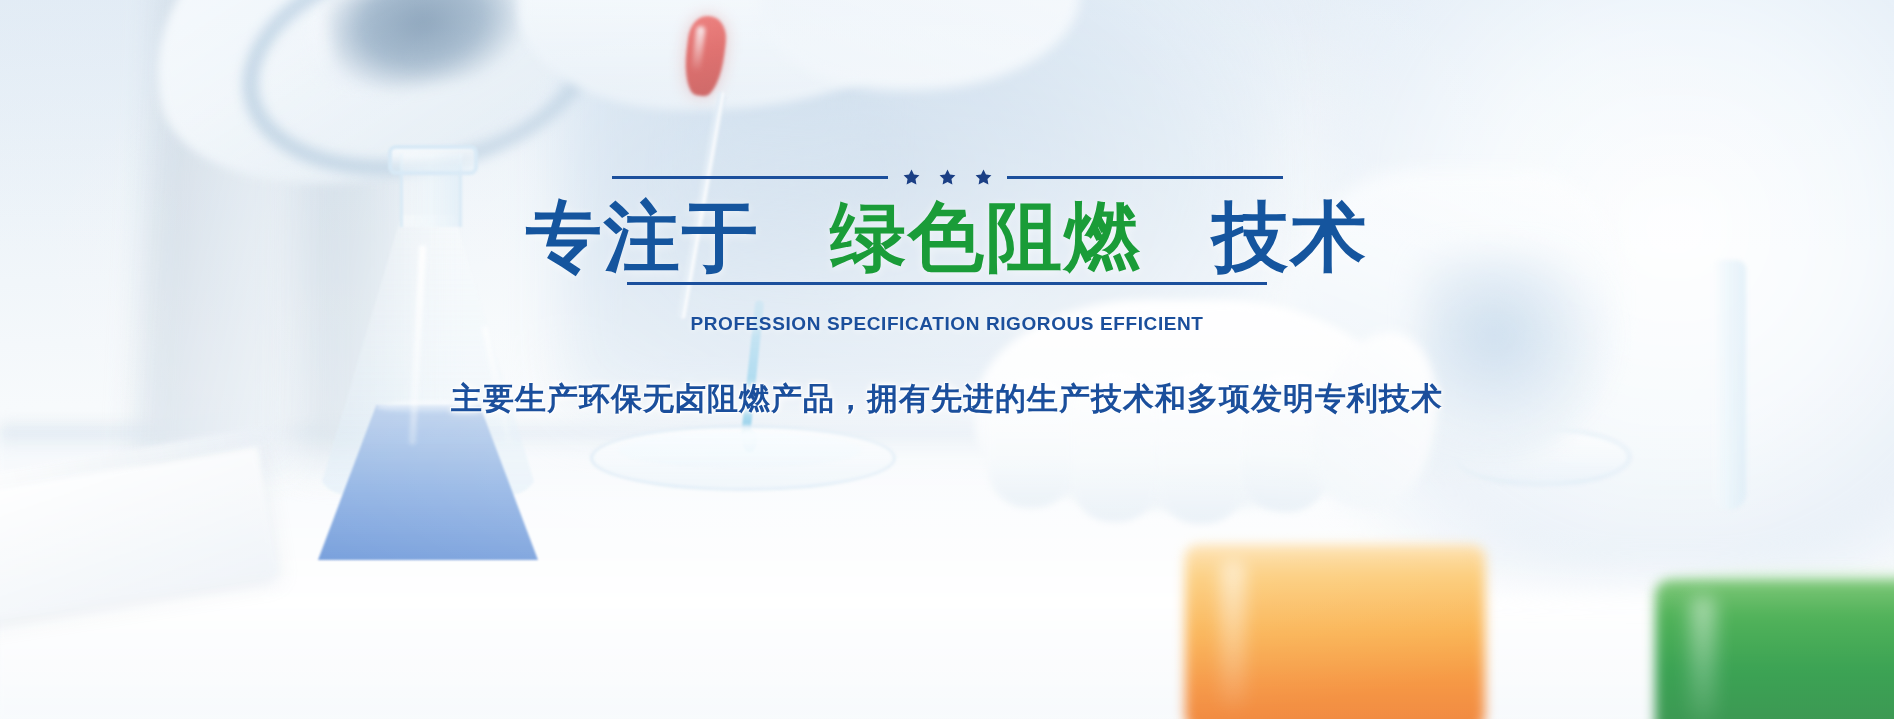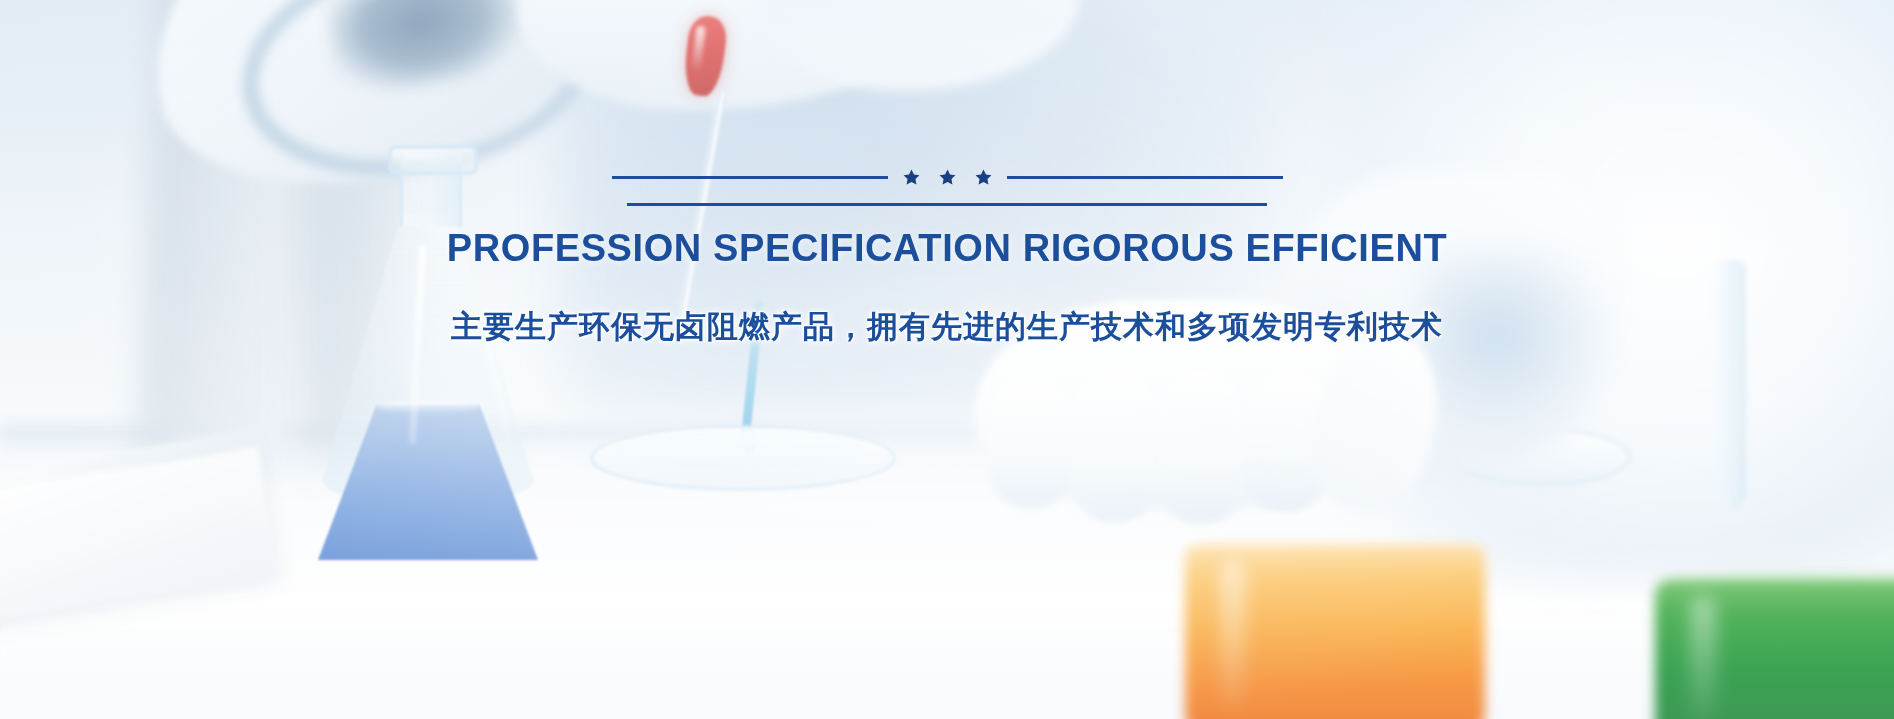--- a/index.html
+++ b/index.html
@@ -337,26 +337,26 @@
   }
   .hl-blue{color:#15559e;}
   .hl-green{color:#1a9c38;}
   .hl-gap{display:inline-block;width:24px;}
 
   .eng-rule{
     width:640px;height:3px;background:#1b4f9c;
     margin:6px 0 16px 0;
   }
   .eng{
-    font-size:38px;
+    font-size:19px;
     font-weight:700;
     letter-spacing:.6px;
     color:#1b4f9c;
     white-space:nowrap;
-    margin:5px;
+    margin:12px;
     text-shadow:0 1px 6px rgba(255,255,255,.7);
   }
 
   .desc{
     margin-top:31px;
     font-size:31px;
     font-weight:700;
     letter-spacing:1px;
     color:#1b4f9c;
     white-space:nowrap;
@@ -441,20 +441,27 @@
         <svg class="star" viewBox="0 0 24 24" aria-hidden="true">
           <path fill="currentColor" d="M12 1.8l3.1 6.3 6.9 1-5 4.9 1.2 6.9L12 17.6 5.8 20.9 7 14 2 9.1l6.9-1z"></path>
         </svg>
         <svg class="star" viewBox="0 0 24 24" aria-hidden="true">
           <path fill="currentColor" d="M12 1.8l3.1 6.3 6.9 1-5 4.9 1.2 6.9L12 17.6 5.8 20.9 7 14 2 9.1l6.9-1z"></path>
         </svg>
       </span>
       <span class="rule"></span>
     </div>
 
+    <h1 class="headline">
+      <span class="hl-blue">专注于</span>
+      <span class="hl-gap"></span>
+      <span class="hl-green">绿色阻燃</span>
+      <span class="hl-gap"></span>
+      <span class="hl-blue">技术</span>
+    </h1>
 
     <span class="eng-rule"></span>
 
     <p class="eng">PROFESSION SPECIFICATION RIGOROUS EFFICIENT</p>
 
     <p class="desc">主要生产环保无卤阻燃产品，拥有先进的生产技术和多项发明专利技术</p>
 
   </div>
 </div>
 

